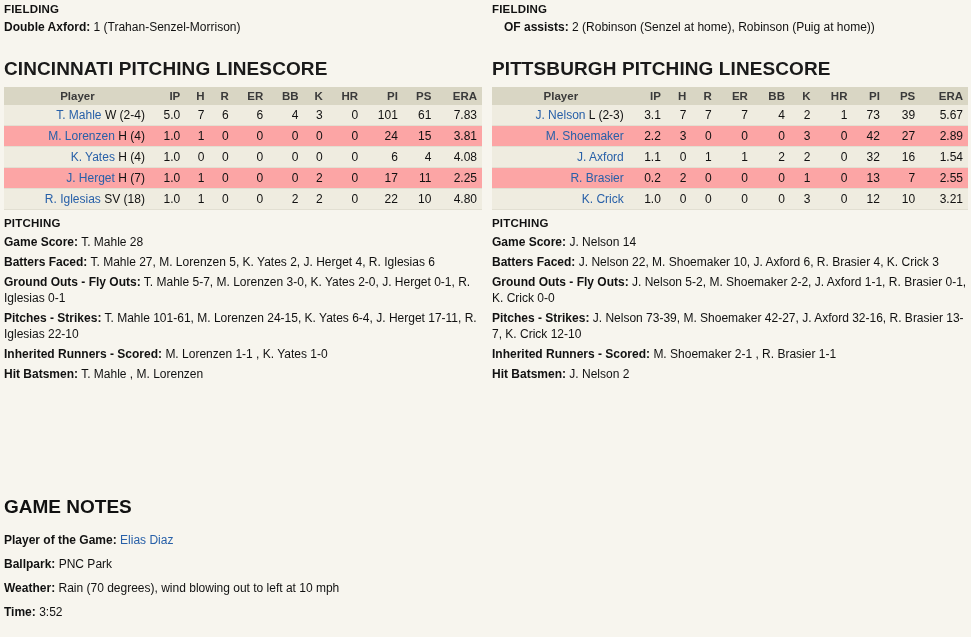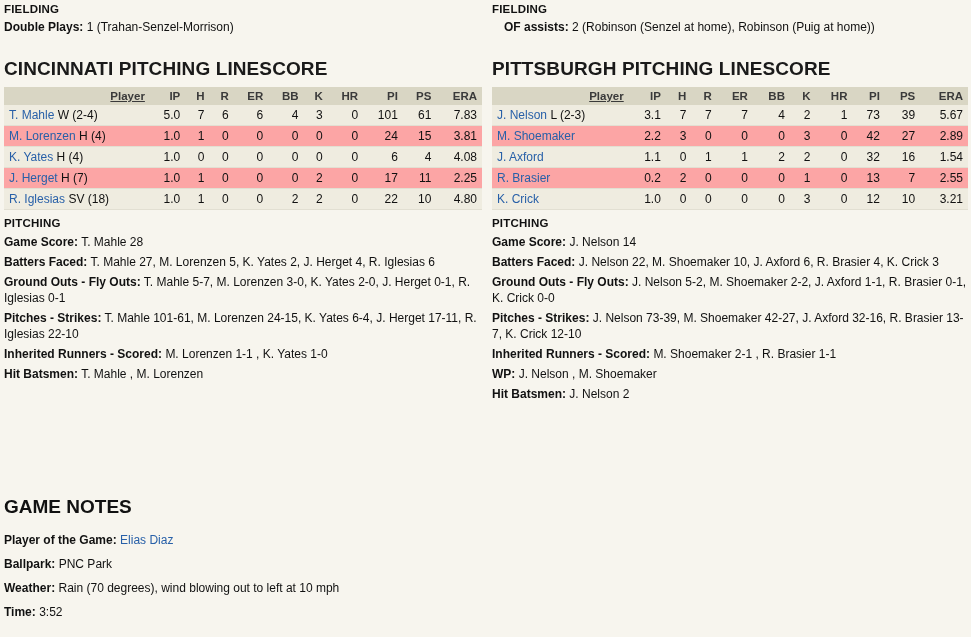--- a/index.html
+++ b/index.html
@@ -65,32 +65,31 @@
   table.linescore thead th {
     background: #d9d6c4;
     color: #3a3a3a;
     font-weight: bold;
     text-align: right;
     padding: 3px 5px;
     font-size: 11.5px;
     border: none;
   }
   table.linescore thead th.player {
-    text-align: right;
+    text-align: center;
     padding-left: 6px;
-    text-decoration: underline;
   }
   table.linescore tbody td {
     padding: 3px 5px;
     text-align: right;
     border-bottom: 1px solid #e2dfd2;
     white-space: nowrap;
   }
   table.linescore tbody td.player {
-    text-align: left;
+    text-align: right;
   }
   table.linescore tbody tr.odd td {
     background: #efece0;
   }
   table.linescore tbody tr.even td {
     background: #fca5a5;
   }
   a.player-link {
     color: #2860a8;
     text-decoration: none;
@@ -131,21 +130,21 @@
 </style>
 </head>
 <body>
 
 <div class="page">
 
   <div class="col-left">
 
     <div class="fielding-head">FIELDING</div>
     <div class="fielding-line">
-      <span class="lbl">Double Plays:</span>
+      <span class="lbl">Double Axford:</span>
       <span>1 (Trahan-Senzel-Morrison)</span>
     </div>
 
     <h2 class="section">CINCINNATI PITCHING LINESCORE</h2>
 
     <table class="linescore">
       <thead>
         <tr>
           <th class="player">Player</th>
           <th>IP</th>
@@ -368,24 +367,20 @@
     </div>
     <div class="pitch-line">
       <span class="lbl">Pitches - Strikes:</span>
       <span>J. Nelson 73-39, M. Shoemaker 42-27, J. Axford 32-16, R. Brasier 13-7, K. Crick 12-10</span>
     </div>
     <div class="pitch-line">
       <span class="lbl">Inherited Runners - Scored:</span>
       <span>M. Shoemaker 2-1 , R. Brasier 1-1</span>
     </div>
     <div class="pitch-line">
-      <span class="lbl">WP:</span>
-      <span>J. Nelson , M. Shoemaker</span>
-    </div>
-    <div class="pitch-line">
       <span class="lbl">Hit Batsmen:</span>
       <span>J. Nelson 2</span>
     </div>
   </div>
 
   <div class="notes-block">
     <h2 class="notes">GAME NOTES</h2>
 
     <div class="note-line">
       <span class="lbl">Player of the Game:</span>

